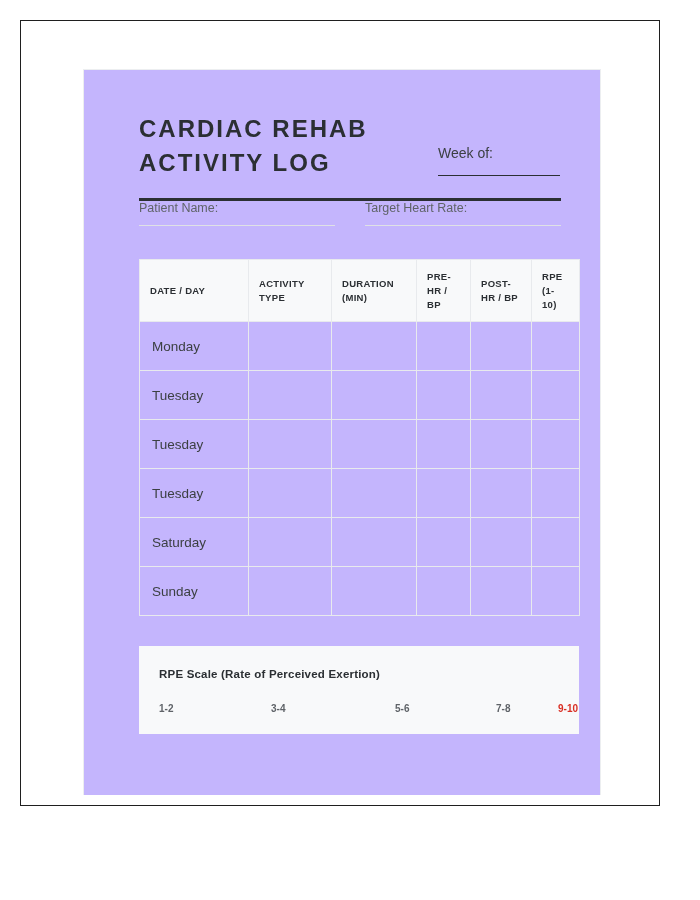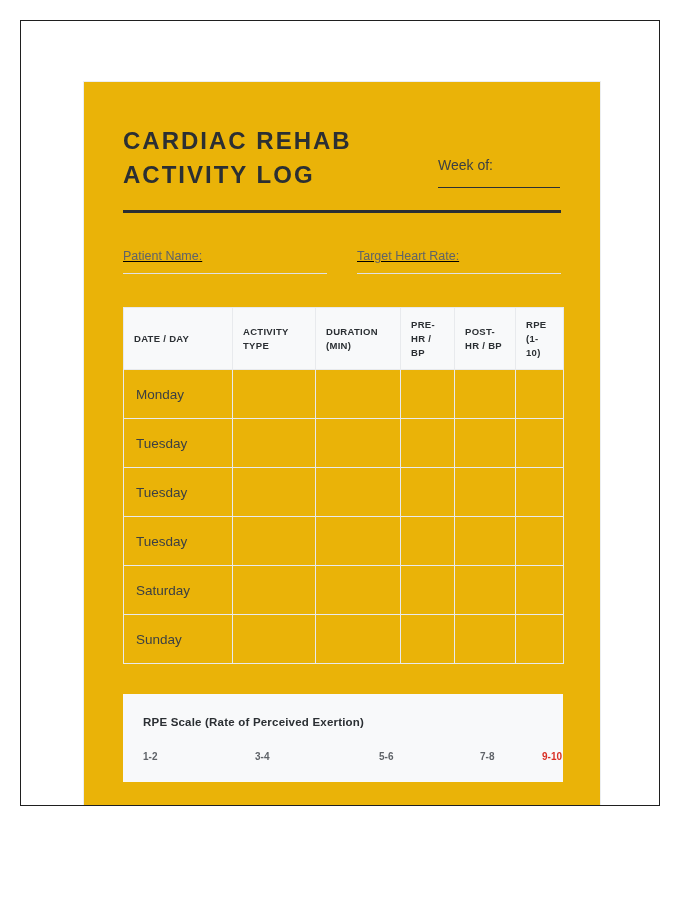--- a/index.html
+++ b/index.html
@@ -25,28 +25,29 @@
     border: 1.5px solid #1f1f1f;
     box-sizing: border-box;
     background: #ffffff;
     overflow: hidden;
   }
 
   
   #doc-card {
     position: absolute;
     left: 62px;       
-    top: 60px;        
+    top: 48px;        
     width: 518px;     
     height: 726px;
     box-sizing: border-box;
     border: 1px solid #eceef0;
     border-bottom: none;
-    background: #eab308;
+    background: #c4b5fd;
     overflow: hidden;
+    padding-left: 16px;
   }
 
   .doc-inner {
     position: relative;
     padding: 0 39px;   
   }
 
   
   .title-block {
     position: relative;
@@ -80,23 +81,21 @@
   }
   .title-rule {
     margin-top: 18px;
     height: 3px;
     background: #2b2f33;
   }
 
   
   .field-row {
     display: flex;
-    margin-top: 36px;
     gap: 30px;
-    text-decoration: underline;
   }
   .field {
     flex: 1 1 0;
   }
   .field-label {
     font-size: 12.5px;
     color: #5f6368;
     display: block;
     padding-bottom: 10px;
   }

